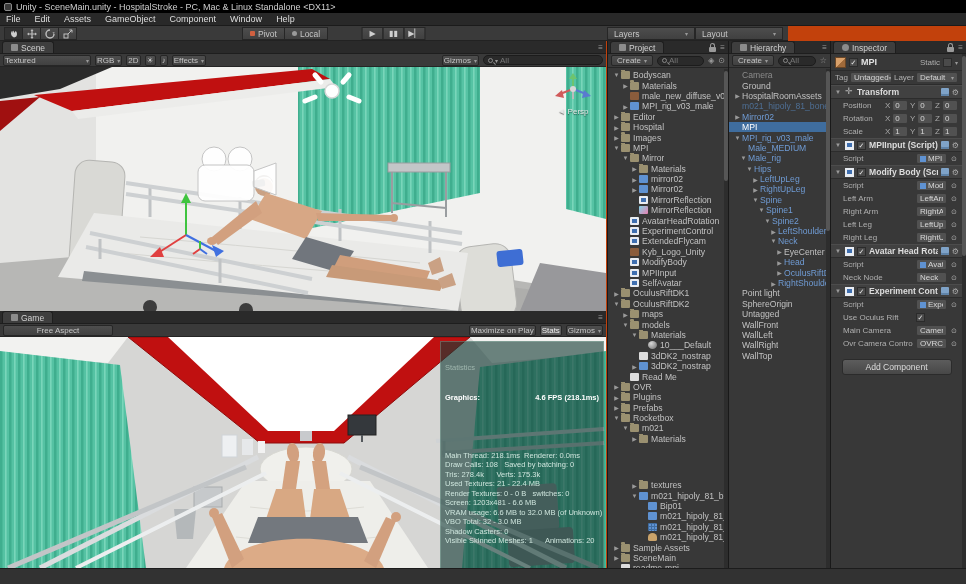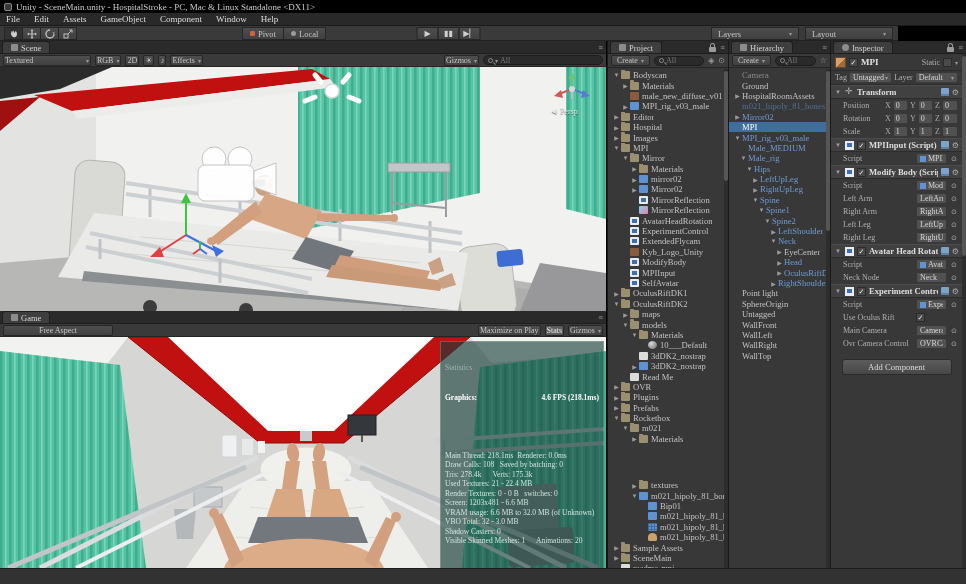--- a/index.html
+++ b/index.html
@@ -1,41 +1,41 @@
 <!DOCTYPE html>
 <html><head>
 <meta charset="utf-8">
 <style>
   html,body{margin:0;padding:0;background:#222;}
   *{box-sizing:border-box;}
-  .app{position:relative;width:966px;height:584px;background:#000000;overflow:hidden;
-       font-family:Liberation Serif, serif;font-size:10px;color:#c8c8c8;
+  .app{position:relative;width:966px;height:584px;background:#c2410c;overflow:hidden;
+       font-family:Liberation Sans, sans-serif;font-size:10px;color:#c8c8c8;
        -webkit-font-smoothing:antialiased;}
   
   .titlebar{position:absolute;left:0;top:0;width:966px;height:13px;background:#000;color:#cfcfcf;
             display:flex;align-items:center;gap:4px;padding:0 4px;font-size:9px;}
   .unity-logo{width:8px;height:8px;background:#3a3a3a;border:1px solid #8a8a8a;border-radius:2px;}
   .menubar{position:absolute;left:0;top:13px;width:966px;height:13px;background:#292929;
            display:flex;align-items:center;padding:0 6px;gap:14px;font-size:9px;color:#ddd;border-bottom:1px solid #1b1b1b;}
   .menubar span{cursor:default;}
-  .maintoolbar{position:absolute;left:0;top:26px;width:898px;height:15px;background:#3a3a3a;border-bottom:1px solid #222;}
+  .maintoolbar{position:absolute;left:0;top:26px;width:788px;height:15px;background:#3a3a3a;border-bottom:1px solid #222;}
   .toolgroup{position:absolute;left:5px;top:1px;display:flex;}
   .toolbtn{width:19px;height:13px;background:linear-gradient(#4d4d4d,#404040);border:1px solid #262626;
            display:flex;align-items:center;justify-content:center;margin-left:-1px;}
   .toolbtn.active{background:#323232;}
   .toolbtn svg{display:block;}
   .pivotgroup{position:absolute;left:243px;top:1px;display:flex;}
   .pill{height:13px;padding:0 7px;background:linear-gradient(#4d4d4d,#404040);border:1px solid #262626;
         display:flex;align-items:center;gap:3px;font-size:8.5px;color:#c6c6c6;margin-left:-1px;}
   .dot-orange{width:5px;height:5px;background:#d06040;border-radius:1px;}
   .dot-grey{width:5px;height:5px;background:#9a9a9a;border-radius:50%;}
   .playgroup{position:absolute;left:50%;top:1px;transform:translateX(-50%);display:flex;}
   .playbtn{width:22px;height:13px;background:linear-gradient(#4d4d4d,#404040);border:1px solid #262626;
            display:flex;align-items:center;justify-content:center;font-size:8px;color:#cfcfcf;margin-left:-1px;}
-  .rightgroup{position:absolute;right:5px;top:1px;display:flex;gap:6px;}
+  .rightgroup{position:absolute;right:5px;top:1px;display:flex;gap:0;}
   .ddbtn{width:88px;height:13px;background:linear-gradient(#4d4d4d,#404040);border:1px solid #262626;
          display:flex;align-items:center;justify-content:space-between;padding:0 6px;font-size:8.5px;color:#c6c6c6;}
   
   .tabstrip{height:13px;background:#2a2a2a;display:flex;align-items:flex-end;padding-left:2px;position:relative;border-bottom:1px solid #1e1e1e;}
   .tab{height:12px;padding:0 8px;background:#3e3e3e;border:1px solid #1e1e1e;border-bottom:none;border-radius:3px 3px 0 0;
        display:flex;align-items:center;gap:3px;font-size:8.5px;color:#d2d2d2;}
   .tabicon{width:7px;height:7px;background:#8c8c8c;border-radius:1px;flex:0 0 auto;}
   .strip-icons{position:absolute;right:3px;top:2px;display:flex;gap:4px;align-items:center;color:#9a9a9a;font-size:8px;}
   .lock{width:7px;height:5px;background:#9a9a9a;position:relative;border-radius:1px;margin-top:3px;}
   .lock:before{content:'';position:absolute;top:-4px;left:1px;width:3px;height:3px;border:1px solid #9a9a9a;border-bottom:none;border-radius:3px 3px 0 0;}
@@ -52,21 +52,21 @@
   .game-panel{position:absolute;left:0;top:311px;width:606px;height:257px;background:#333;}
   .viewbar{height:13px;background:#3a3a3a;border-bottom:1px solid #252525;display:flex;align-items:center;padding:0 3px;gap:4px;position:relative;}
   .viewbar .spacer{flex:1;}
   .toggle{height:11px;padding:0 1px;background:linear-gradient(#4e4e4e,#414141);border:1px solid #262626;border-radius:2px;
           display:flex;align-items:center;gap:3px;font-size:8px;color:#c6c6c6;}
   .toggle.pressed{background:#5c5c5c;color:#eee;}
   .viewport{position:relative;overflow:hidden;}
   .scene-vp{height:244px;}
   .game-vp{height:231px;}
   .viewport svg.fill{position:absolute;left:0;top:0;width:100%;height:100%;}
-  .axis-gizmo{position:absolute;right:10px;top:6px;width:46px;text-align:left;}
+  .axis-gizmo{position:absolute;right:10px;top:6px;width:46px;text-align:center;}
   .persp-label{color:#e6e6e6;font-size:8px;text-shadow:0 1px 1px #0008;}
   
   .stats{position:absolute;right:2px;top:4px;width:164px;background:rgba(22,62,55,.62);border:1px solid rgba(190,240,220,.25);
          padding:2px 4px 4px;color:#cde4dc;font-size:7.5px;line-height:9.5px;white-space:pre;overflow:hidden;}
   .stats-title{text-align:left;color:#9fb6ae;}
   .stats-gfx{display:flex;justify-content:space-between;color:#fff;font-weight:bold;margin:1px 0;}
   .stats-net{color:#fff;font-weight:bold;margin-top:3px;}
   
   .col{position:absolute;top:41px;bottom:16px;background:#383838;border-left:1px solid #191919;}
   .col-project{left:607px;width:121px;}

